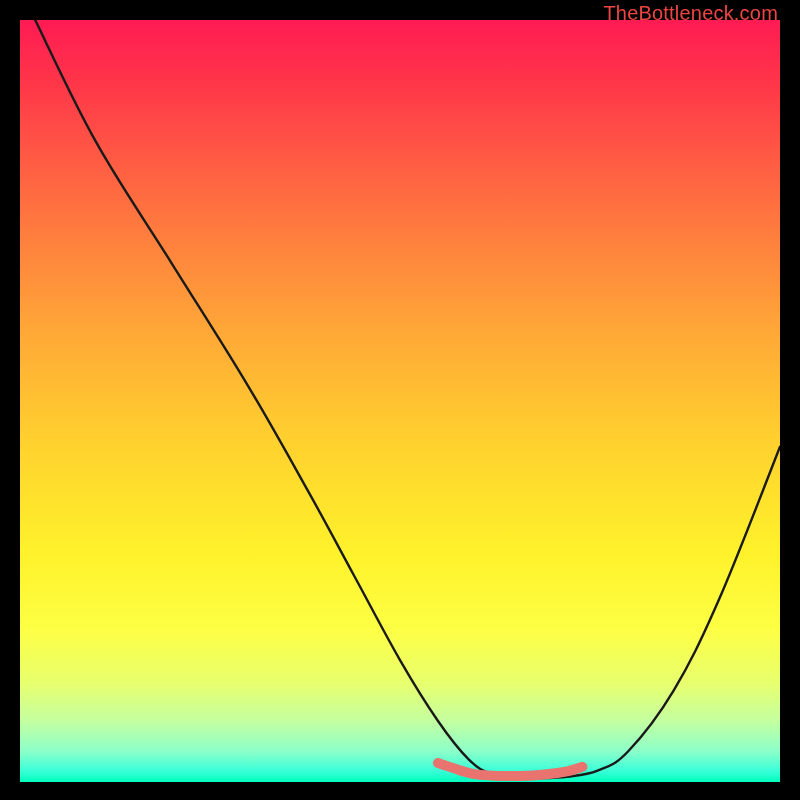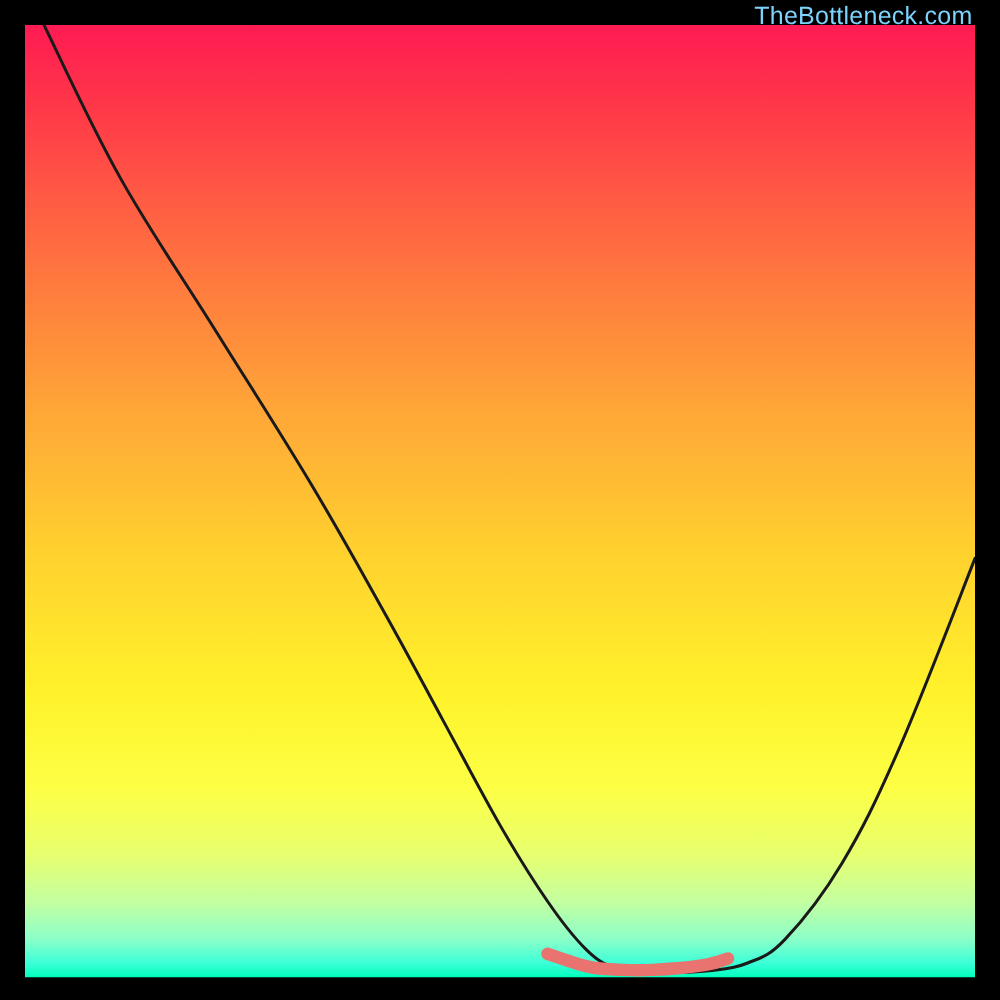--- a/index.html
+++ b/index.html
@@ -39,21 +39,21 @@
       #c4ffa0 92%,
       #8bffc9 96%,
       #3bffd8 98.5%,
       #00ffbe 100%
     );
   }
   .watermark {
     position: absolute;
     top: 2px;
     right: 22px;
-    color: #7dd3fc;
+    color: #ef4444;
     font-size: 20px;
     font-weight: 500;
     letter-spacing: 0.2px;
     z-index: 5;
     margin-left: 19px;
   }
   svg.overlay {
     position: absolute;
     left: 0;
     top: 0;

